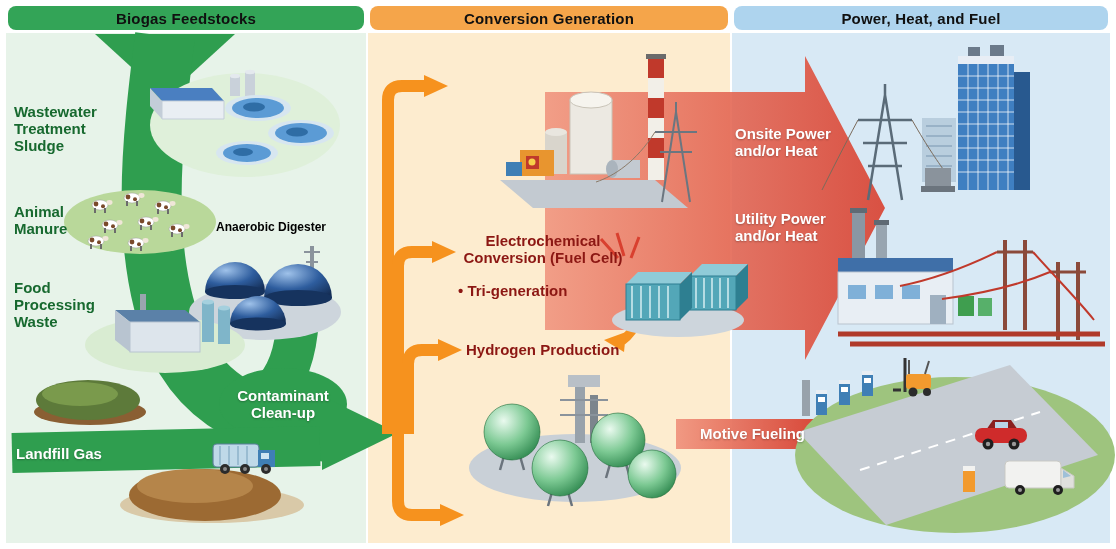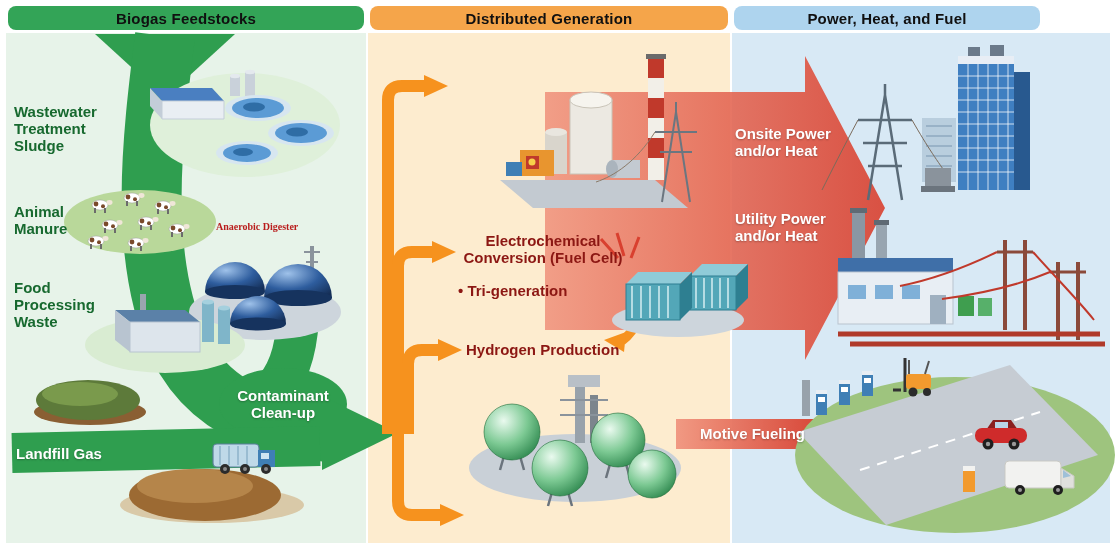--- a/index.html
+++ b/index.html
@@ -12,43 +12,43 @@
   .col-left {left:6px;  width:360px;background:var(--green-bg,#e7f3e9);}
   .col-mid  {left:368px;width:362px;background:var(--orange-bg,#fdeccf);}
   .col-right{left:732px;width:378px;background:var(--blue-bg,#d8e9f5);}
   .hdr{
     position:absolute;top:6px;height:24px;border-radius:8px;
     display:flex;align-items:center;justify-content:center;
     font-weight:bold;font-size:15px;color:#101010;letter-spacing:.2px;
   }
   .hdr-green {left:8px;  width:356px;background:var(--green-header,#33a457);}
   .hdr-orange{left:370px;width:358px;background:var(--orange-header,#f5a54a);}
-  .hdr-blue  {left:734px;width:306px;background:var(--blue-header,#aed4ee);border-radius:8px;}
+  .hdr-blue  {left:734px;width:374px;background:var(--blue-header,#aed4ee);border-radius:8px;}
   svg.layer{position:absolute;left:0;top:0;}
   .lbl{position:absolute;font-weight:bold;font-size:15px;line-height:1.13;}
   .lbl-green{color:var(--dark-green-text,#17692f);}
   .lbl-red{color:var(--dark-red-text,#8c1713);}
-  .lbl-dark{color:#b91c1c;font-size:10px;font-family:Liberation Serif, serif;}
+  .lbl-dark{color:#000000;font-size:12px;}
   .lbl-white{color:#ffffff;text-shadow:0 1px 2px rgba(0,0,0,.28);}
   .center{text-align:center;}
 </style>
 </head>
 <body>
 
 <div class="canvas">
 
   <div class="col col-left"></div>
   <div class="col col-mid"></div>
   <div class="col col-right"></div>
 
   <div class="hdr hdr-green">
       <span>Biogas Feedstocks</span>
     </div>
   <div class="hdr hdr-orange">
-      <span>Distributed Generation</span>
+      <span>Conversion Generation</span>
     </div>
   <div class="hdr hdr-blue">
       <span>Power, Heat, and Fuel</span>
     </div>
 
   <svg class="layer" width="1116" height="549" viewBox="0 0 1116 549">
     <defs>
       <radialGradient id="domeG" cx="35%" cy="28%" r="85%">
         <stop offset="0" stop-color="#9fc2ea"></stop>
           <stop offset=".55" stop-color="#2e5d9e"></stop>

